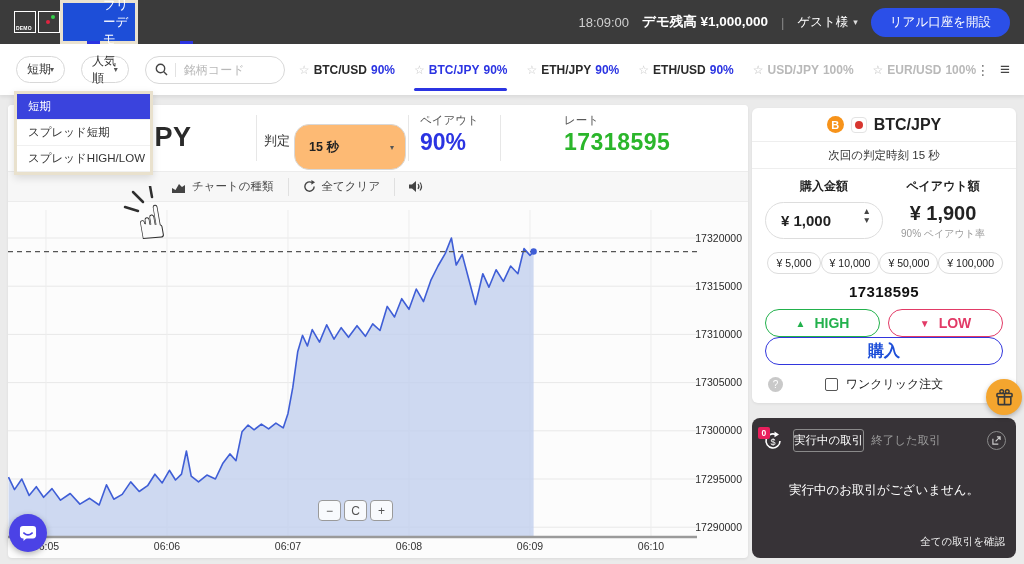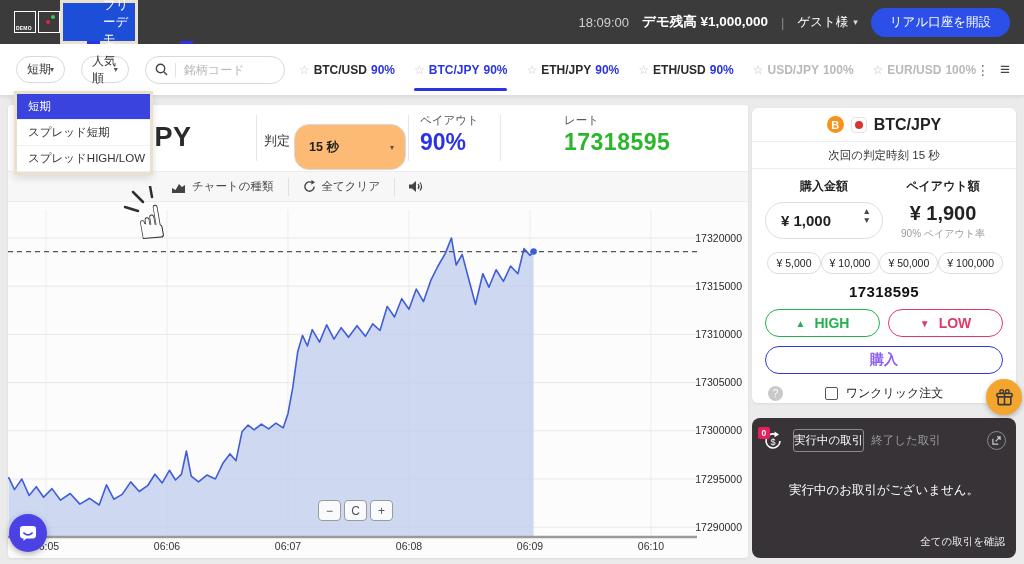--- a/index.html
+++ b/index.html
@@ -97,21 +97,21 @@
   .payout-amt .big { font-size:20px; font-weight:bold; color:#222; }
   .payout-amt .note { font-size:10px; color:#9a9a9a; margin-top:2px; }
   .chips { display:flex; justify-content:flex-end; margin-top:11px; }
   .chip { border:1px solid #ddd; border-radius:12px; background:#fff; font-size:10.5px; color:#222; padding:4px 8px; cursor:pointer; white-space:nowrap; }
   .oc-rate { text-align:center; font-size:15px; font-weight:bold; color:#111; margin-top:9px; letter-spacing:.4px; }
   .hl-row { display:flex; gap:8px; margin-top:9px; }
   .btn-high, .btn-low { flex:1; height:28px; border-radius:15px; background:#fff; font-size:14px; font-weight:bold; display:flex; align-items:center; justify-content:center; gap:9px; cursor:pointer; }
   .btn-high { border:1.5px solid #22b14c; color:#22b14c; }
   .btn-low { border:1.5px solid #e23a66; color:#e23a66; }
   .tri { font-size:10px; }
-  .btn-buy { margin-top:9px; width:100%; height:28px; border:1.5px solid #3236dd; border-radius:15px; background:#fff; color:#8b5cf6; font-size:14px; font-weight:bold; cursor:pointer; font-family:inherit; }
+  .btn-buy { width:100%; height:28px; border:1.5px solid #3236dd; border-radius:15px; background:#fff; color:#1d4ed8; font-size:16px; font-weight:bold; cursor:pointer; font-family:inherit; }
   .oneclick { display:flex; align-items:center; margin-top:10px; position:relative; height:18px; }
   .help-circle { position:absolute; left:3px; width:15px; height:15px; border-radius:50%; background:#c9c9c9; color:#fff; font-size:10px; display:flex; align-items:center; justify-content:center; cursor:pointer; }
   .oneclick-mid { margin:0 auto; display:flex; align-items:center; gap:8px; }
   .checkbox { width:13px; height:13px; border:1.5px solid #555; border-radius:2px; background:#fff; cursor:pointer; }
   .oneclick-lbl { font-size:12px; color:#222; }
 
   .gift-btn { position:absolute; left:986px; top:379px; width:36px; height:36px; border-radius:50%; background:#f4a52e; box-shadow:0 2px 5px rgba(0,0,0,.25); display:flex; align-items:center; justify-content:center; cursor:pointer; z-index:25; }
 
   
   .trades-card { position:absolute; left:752px; top:418px; width:264px; height:140px; background:#373337; border-radius:8px; color:#fff; }

